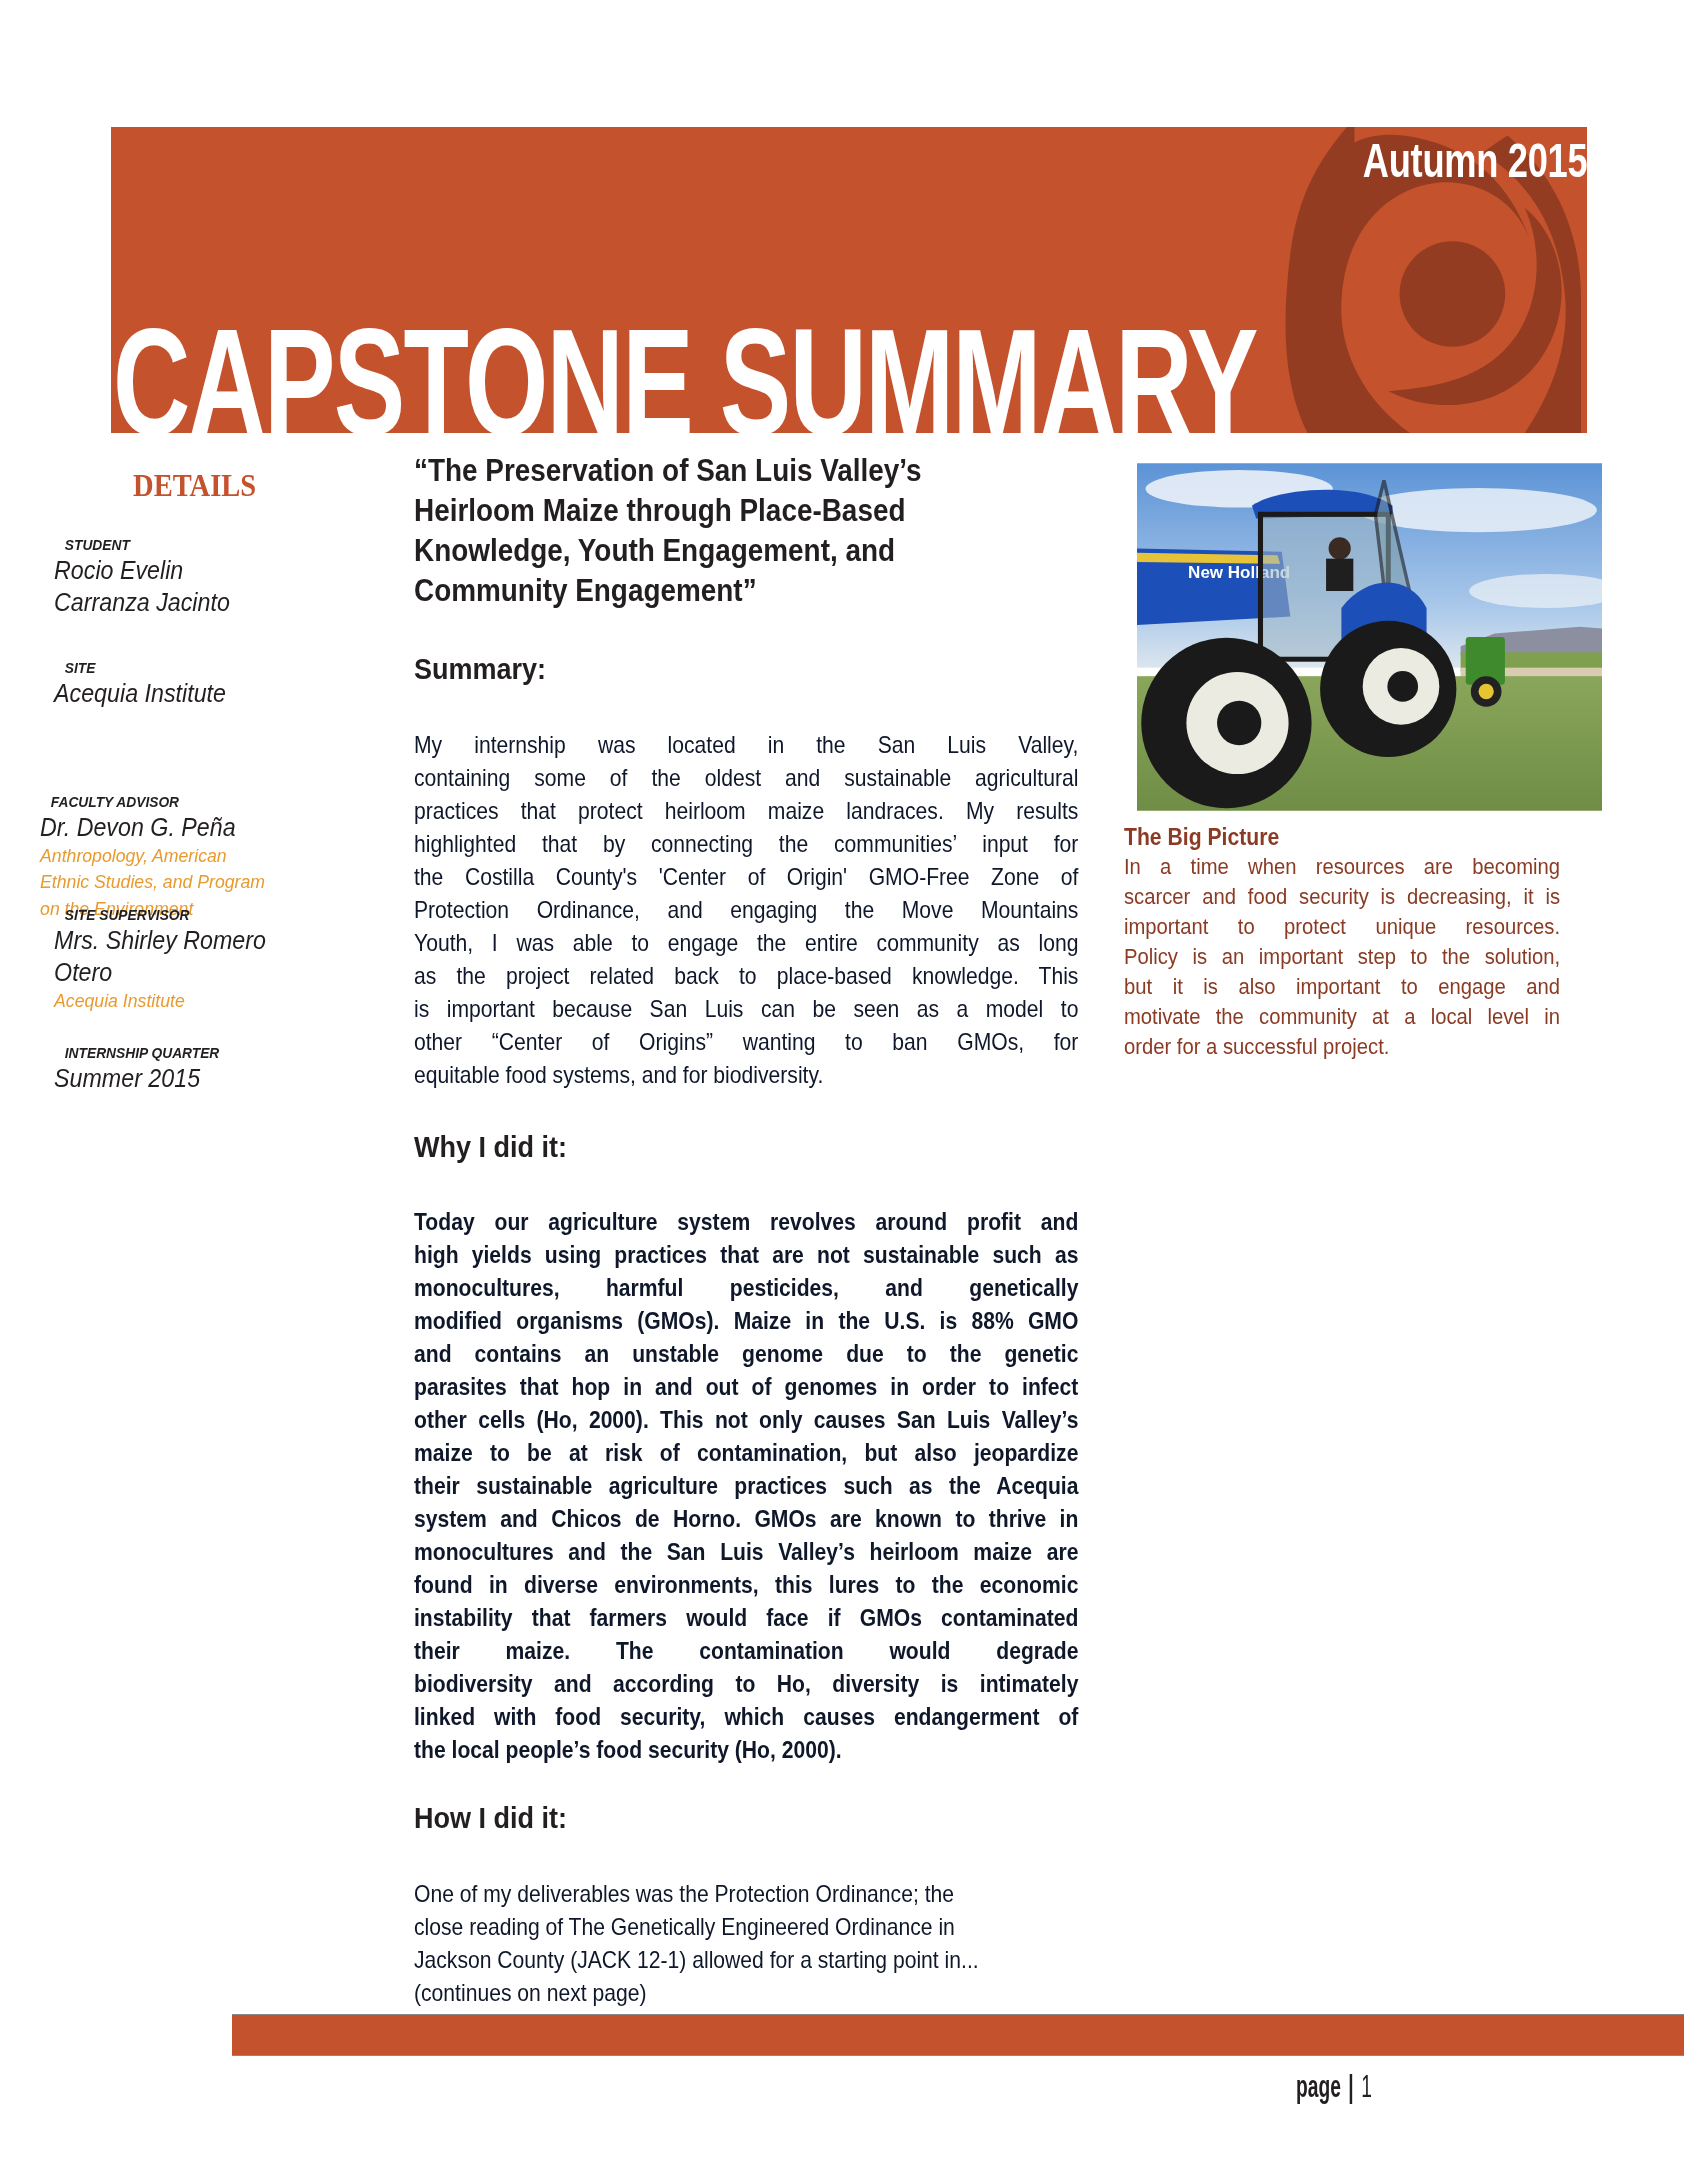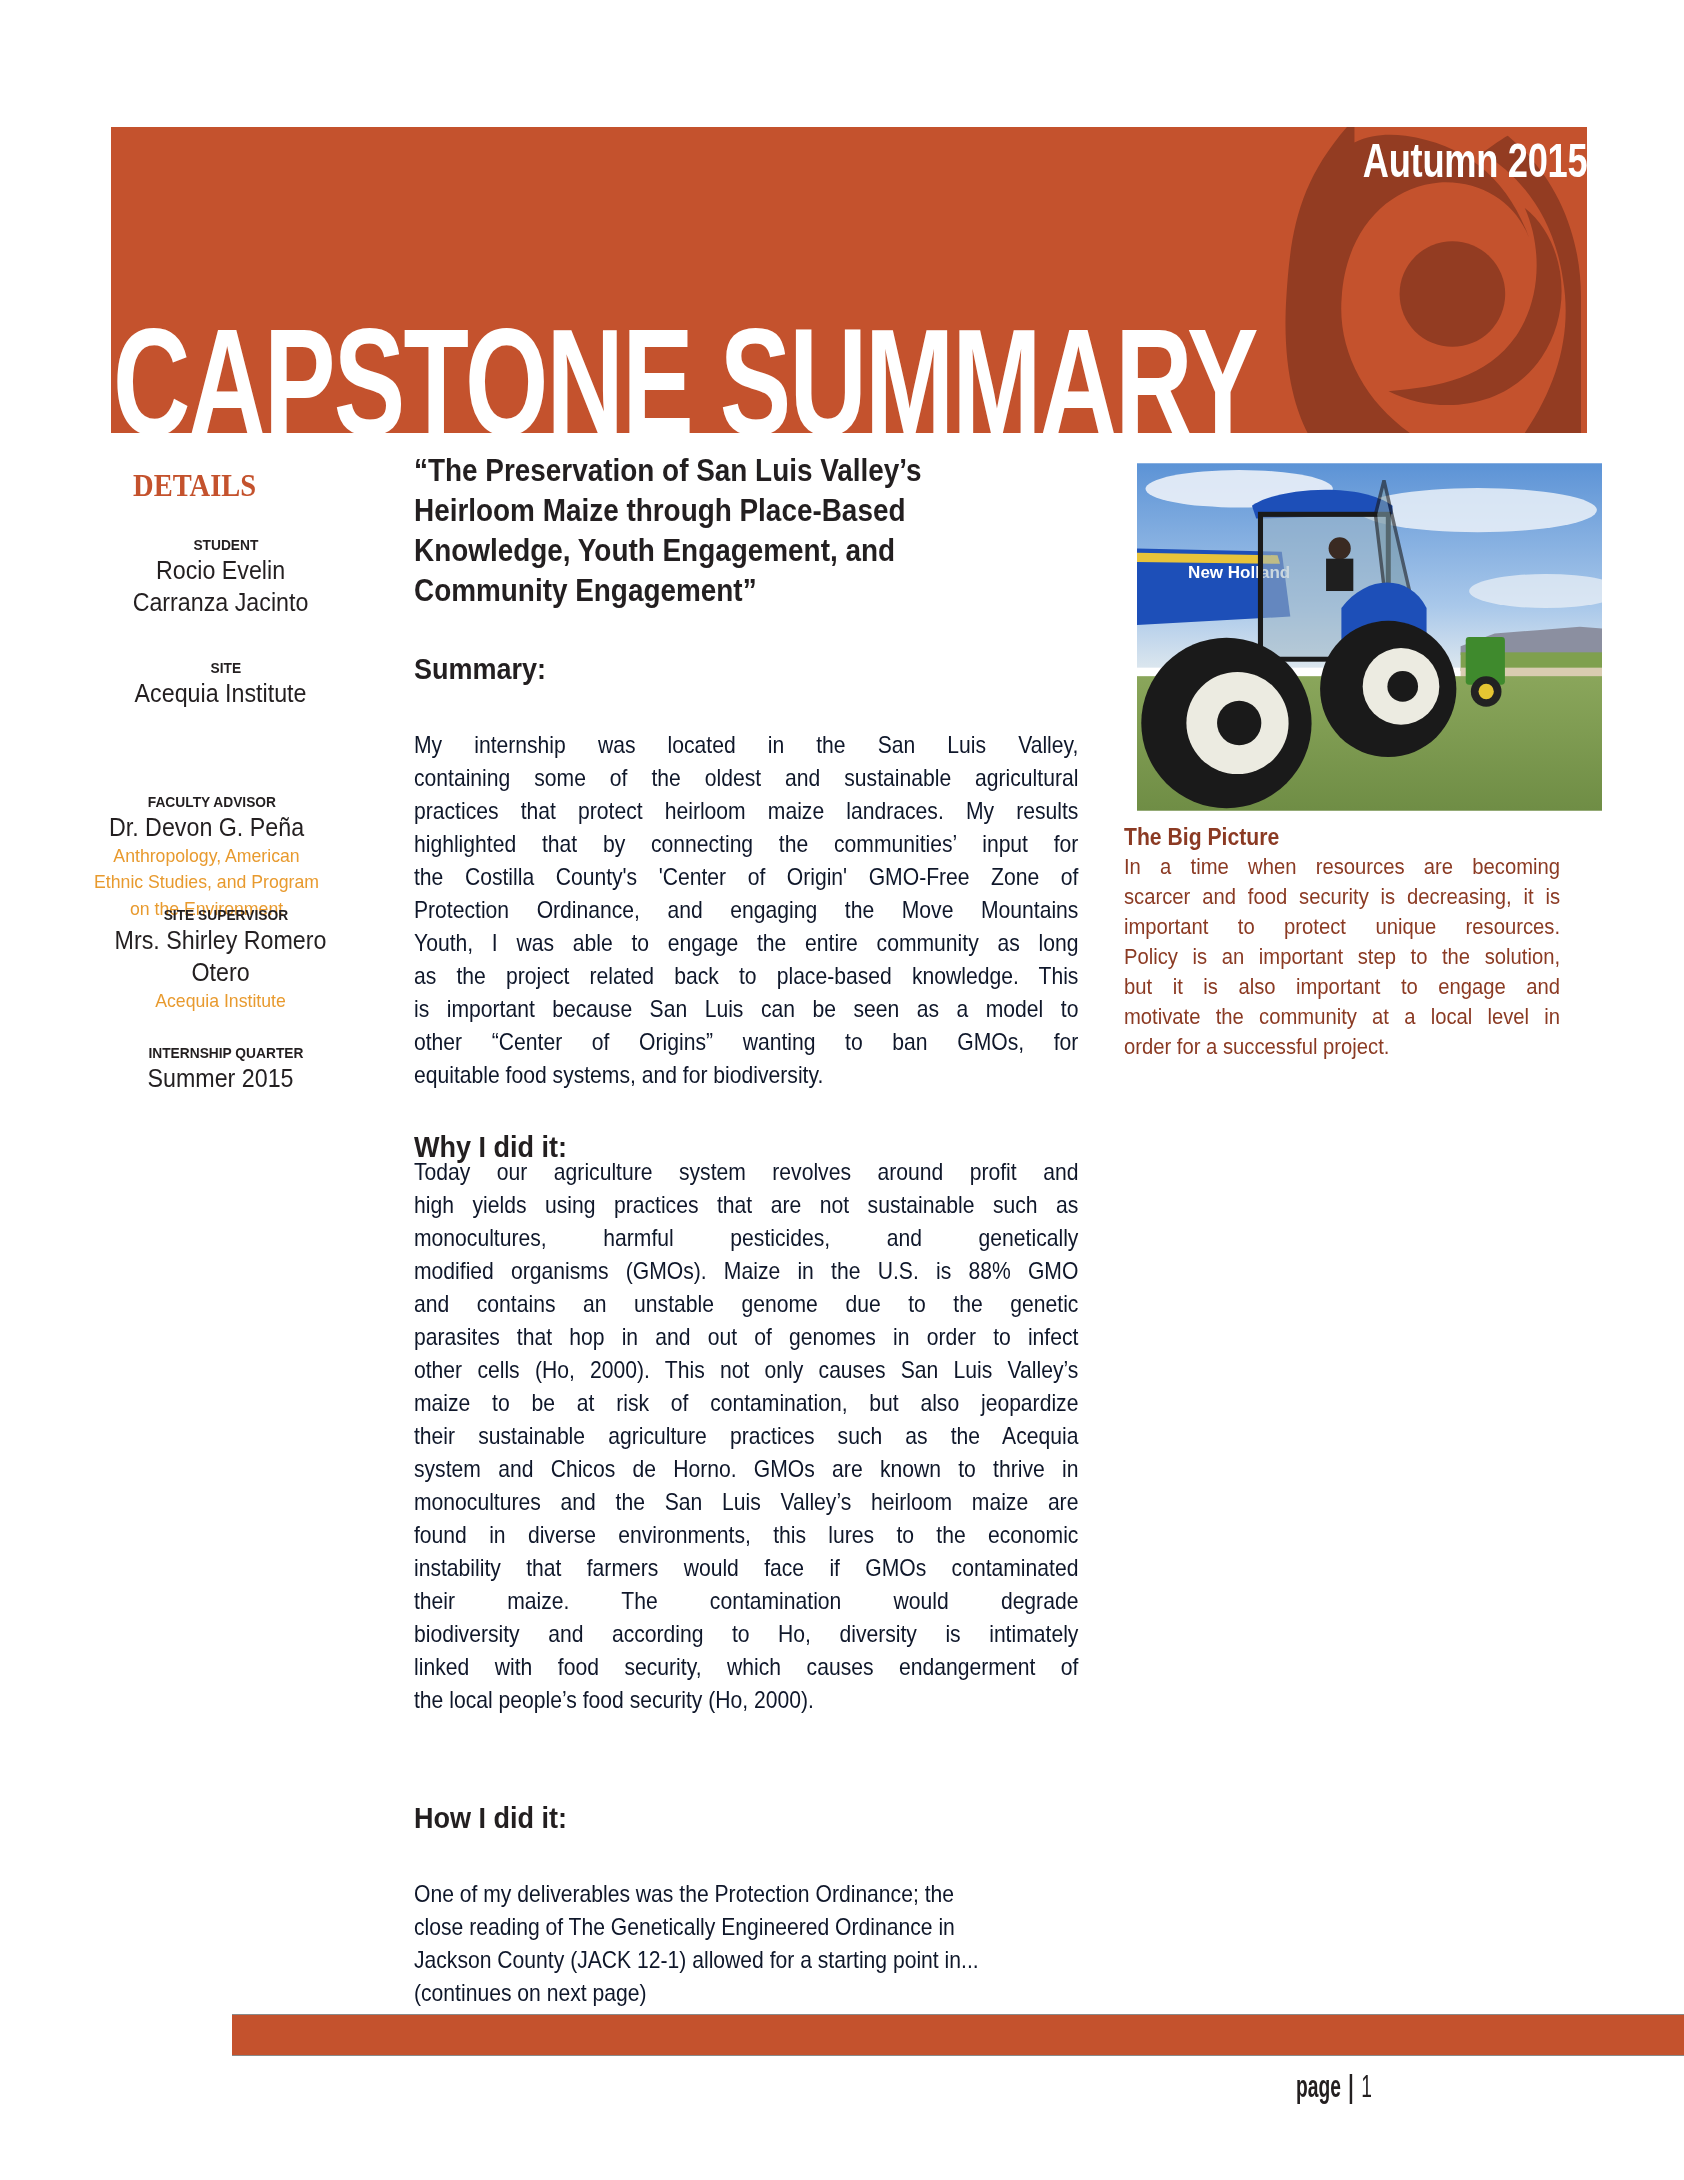--- a/index.html
+++ b/index.html
@@ -20,21 +20,21 @@
   
   .sidebar { position:absolute; left:111px; top:467px; width:276px; text-align:left;font-family:Liberation Serif, serif; }
   .sb-head { color:#c4522d; font-weight:bold; font-size:31px; line-height:37px;
              display:block; transform:scaleX(0.92); transform-origin:right top; }
   .sb-label { display:block; font-weight:bold; font-size:15.3px; line-height:19px; color:#231f20;
               transform:scaleX(0.9); transform-origin:right top; white-space:nowrap; }
   .sb-value { display:block; font-size:25px; line-height:32px; color:#231f20;
               transform:scaleX(0.93); transform-origin:right top; }
   .sb-affil { display:block; font-size:19px; line-height:26.4px; color:#e89a2e;
               transform:scaleX(0.93); transform-origin:right top; }
-  .sb-group { position:absolute; right:0; width:358px; text-align:center; }
+  .sb-group { position:absolute; right:0; width:358px; text-align:left;font-style:italic; }
 
   
   .main { position:absolute; left:414px; top:451px; width:664px; }
   .doc-title { font-weight:bold; font-size:31px; line-height:40px; color:#231f20;
                white-space:nowrap; transform:scaleX(0.9); transform-origin:left top; margin:0; }
   .sec-head { position:absolute; left:414px; font-weight:bold; font-size:30px; line-height:34px;
               color:#231f20; white-space:nowrap; transform:scaleX(0.9); transform-origin:left top; }
   .para { position:absolute; left:414px; width:664px; font-size:24px; line-height:33px;
           color:#0f172a; text-align:justify; }
   .para .line { display:block; white-space:nowrap; text-align:justify; text-align-last:justify;
@@ -130,21 +130,21 @@
     <span class="line">the Costilla County's 'Center of Origin' GMO-Free Zone of</span>
     <span class="line">Protection Ordinance, and engaging the Move Mountains</span>
     <span class="line">Youth, I was able to engage the entire community as long</span>
     <span class="line">as the project related back to place-based knowledge. This</span>
     <span class="line">is important because San Luis can be seen as a model to</span>
     <span class="line">other “Center of Origins” wanting to ban GMOs, for</span>
     <span class="line last">equitable food systems, and for biodiversity.</span>
   </div>
 
 <div class="sec-head" style="top:1130px;">Why I did it:</div>
-<div class="para" style="top:1155px;">
+<div class="para" style="top:1205px;font-weight:bold;">
     <span class="line">Today our agriculture system revolves around profit and</span>
     <span class="line">high yields using practices that are not sustainable such as</span>
     <span class="line">monocultures, harmful pesticides, and genetically</span>
     <span class="line">modified organisms (GMOs). Maize in the U.S. is 88% GMO</span>
     <span class="line">and contains an unstable genome due to the genetic</span>
     <span class="line">parasites that hop in and out of genomes in order to infect</span>
     <span class="line">other cells (Ho, 2000). This not only causes San Luis Valley’s</span>
     <span class="line">maize to be at risk of contamination, but also jeopardize</span>
     <span class="line">their sustainable agriculture practices such as the Acequia</span>
     <span class="line">system and Chicos de Horno. GMOs are known to thrive in</span>

